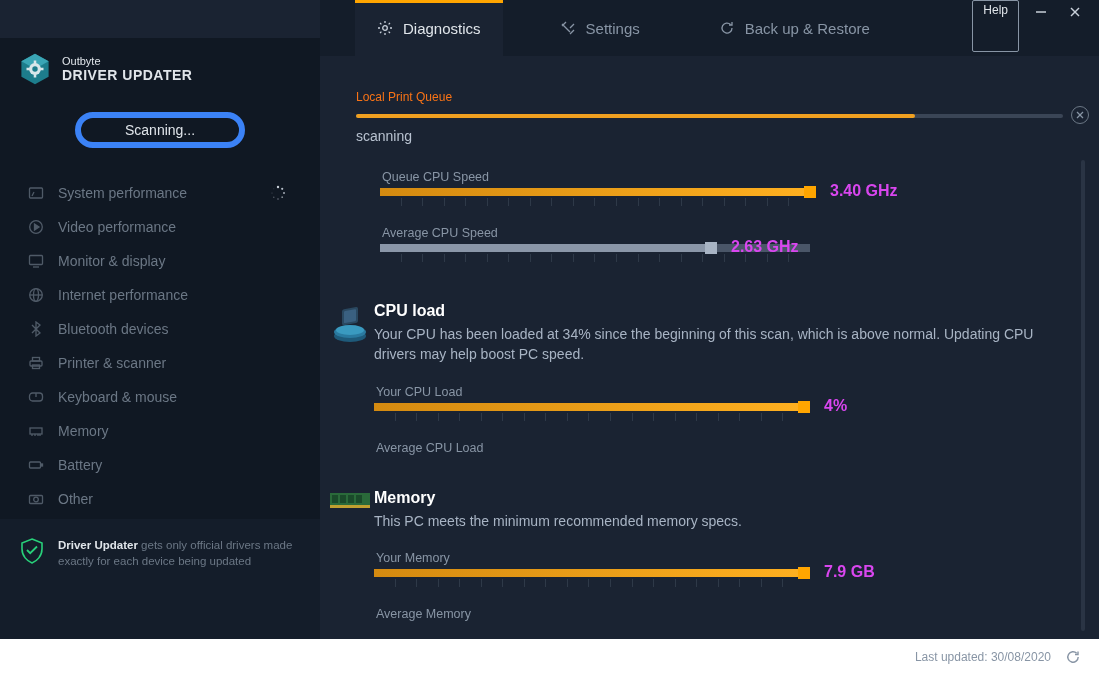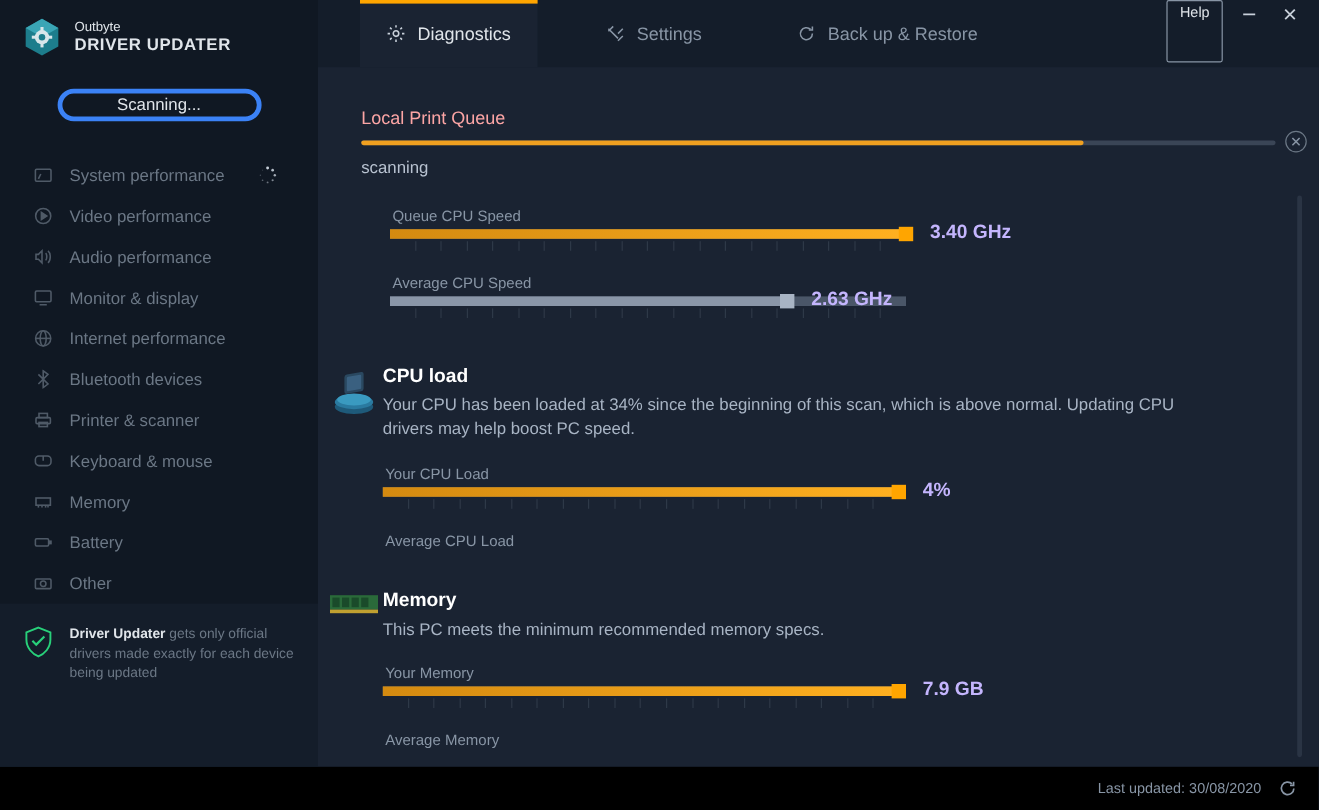--- a/index.html
+++ b/index.html
@@ -36,34 +36,35 @@
     z-index:20;
   }
   .win-btn{width:24px;height:24px;display:flex;align-items:center;justify-content:center;color:var(--text);cursor:pointer;}
   .help-btn{
     border:1px solid var(--text-dim);padding:2px 10px;font-size:12px;border-radius:2px;
     color:var(--text);cursor:pointer;
   }
   
   .app{display:flex;flex:1;min-height:0;}
   .sidebar{
-    width:265px;background:var(--bg-sidebar);
+    width:320px;background:var(--bg-sidebar);
     display:flex;flex-direction:column;
     position:relative;
+    margin-top:38px;
   }
   .brand{
     display:flex;align-items:center;gap:10px;padding:14px 18px 10px;
   }
   .brand-logo{width:34px;height:34px;flex-shrink:0;}
   .brand-text{line-height:1.15;}
   .brand-top{font-size:11px;color:var(--text);}
   .brand-bottom{font-size:14px;font-weight:700;letter-spacing:0.5px;color:var(--text);}
   .scan-pill{
     margin:16px auto 24px;
-    width:170px;height:36px;border-radius:20px;border:4px solid #3b82f6;
+    width:170px;height:36px;border-radius:20px;border:6px solid #3b82f6;
     display:flex;align-items:center;justify-content:center;
     color:var(--text);font-size:14px;cursor:pointer;
   }
   .nav{display:flex;flex-direction:column;padding-top:4px;}
   .nav-item{
     display:flex;align-items:center;gap:14px;
     padding:9px 28px;font-size:14px;color:var(--text-muted);
     cursor:pointer;
   }
   .nav-item .nav-icon{width:16px;height:16px;display:flex;align-items:center;justify-content:center;opacity:0.7;}
@@ -91,21 +92,21 @@
     margin-left:35px;
   }
   .tab.active{background:var(--bg);color:var(--text);}
   .tab.active::before{
     content:"";position:absolute;top:0;left:0;right:0;height:3px;background:var(--accent);
   }
   .tab-icon{width:16px;height:16px;display:inline-block;}
   .scan-area{
     padding:34px 36px 8px;
   }
-  .scan-title{font-size:15px;color:#fca5a5;margin-bottom:10px;}
+  .scan-title{font-size:12px;color:#f97316;margin-bottom:10px;}
   .scan-progress{
     position:relative;height:4px;background:#3a4556;border-radius:2px;
     margin-bottom:10px;
   }
   .scan-progress-fill{
     position:absolute;left:0;top:0;bottom:0;background:var(--accent-amber);border-radius:2px;
   }
   .scan-progress-close{
     position:absolute;right:-26px;top:-8px;width:18px;height:18px;
     border:1px solid var(--text-muted);border-radius:50%;
@@ -131,37 +132,37 @@
   .bar-fill{
     position:absolute;left:0;top:0;height:8px;
   }
   .bar-fill.amber{background:linear-gradient(to right,#d48a10,#ffb020);}
   .bar-fill.gray{background:#8a96a8;}
   .bar-knob{
     position:absolute;top:-2px;width:12px;height:12px;background:var(--accent);
   }
   .bar-knob.gray{background:#a8b4c4;}
   .bar-value{
-    position:absolute;top:-6px;font-size:16px;font-weight:700;color:#c4b5fd;white-space:nowrap;
+    position:absolute;top:-6px;font-size:16px;font-weight:700;color:#d946ef;white-space:nowrap;
   }
   .ticks{
     position:absolute;left:0;top:10px;height:8px;width:430px;
     display:flex;
   }
   .ticks span{flex:1;border-right:1px solid #2e3948;height:8px;}
   .ticks span:last-child{border-right:none;}
   .section{display:flex;gap:2px;margin-bottom:20px;}
   .section-icon{width:44px;height:44px;flex-shrink:0;margin-left:-52px;}
   .section-body{flex:1;}
   .section-title{font-size:16px;font-weight:700;color:#fff;margin-bottom:4px;}
   .section-desc{font-size:14px;color:#a8b4c4;line-height:1.45;margin-bottom:20px;max-width:680px;}
   .footer{
     height:36px;display:flex;align-items:center;justify-content:flex-end;
     padding:0 18px;gap:14px;
-    background:#000000;font-size:12px;color:var(--text-dim);
+    background:#ffffff;font-size:12px;color:var(--text-dim);
   }
   .refresh-icon{width:16px;height:16px;cursor:pointer;}
   
   @keyframes spin{to{transform:rotate(360deg);}}
   .spinner-svg{animation:spin 1.4s linear infinite;}
   svg{display:block;}
 </style>
 </head>
 <body>
 
@@ -231,30 +232,20 @@
             <svg width="16" height="16" viewBox="0 0 16 16" fill="none" stroke="#6b7785" stroke-width="1.3">
               <circle cx="8" cy="8" r="6.3"></circle>
               <polygon points="6.5,5 11,8 6.5,11" fill="#6b7785"></polygon>
             </svg>
           </span>
         <span>Video performance</span>
       </div>
       <div class="nav-item">
         <span class="nav-icon">
             <svg width="16" height="16" viewBox="0 0 16 16" fill="none" stroke="#6b7785" stroke-width="1.3">
-              <path d="M2 6h2l3-3v10l-3-3H2z"></path>
-              <path d="M10 5c1.3 1 1.3 5 0 6"></path>
-              <path d="M12 3c2.5 2 2.5 8 0 10"></path>
-            </svg>
-          </span>
-        <span>Audio performance</span>
-      </div>
-      <div class="nav-item">
-        <span class="nav-icon">
-            <svg width="16" height="16" viewBox="0 0 16 16" fill="none" stroke="#6b7785" stroke-width="1.3">
               <rect x="1.5" y="2.5" width="13" height="9" rx="1"></rect>
               <line x1="5" y1="14" x2="11" y2="14"></line>
             </svg>
           </span>
         <span>Monitor &amp; display</span>
       </div>
       <div class="nav-item">
         <span class="nav-icon">
             <svg width="16" height="16" viewBox="0 0 16 16" fill="none" stroke="#6b7785" stroke-width="1.3">
               <circle cx="8" cy="8" r="6.3"></circle>

